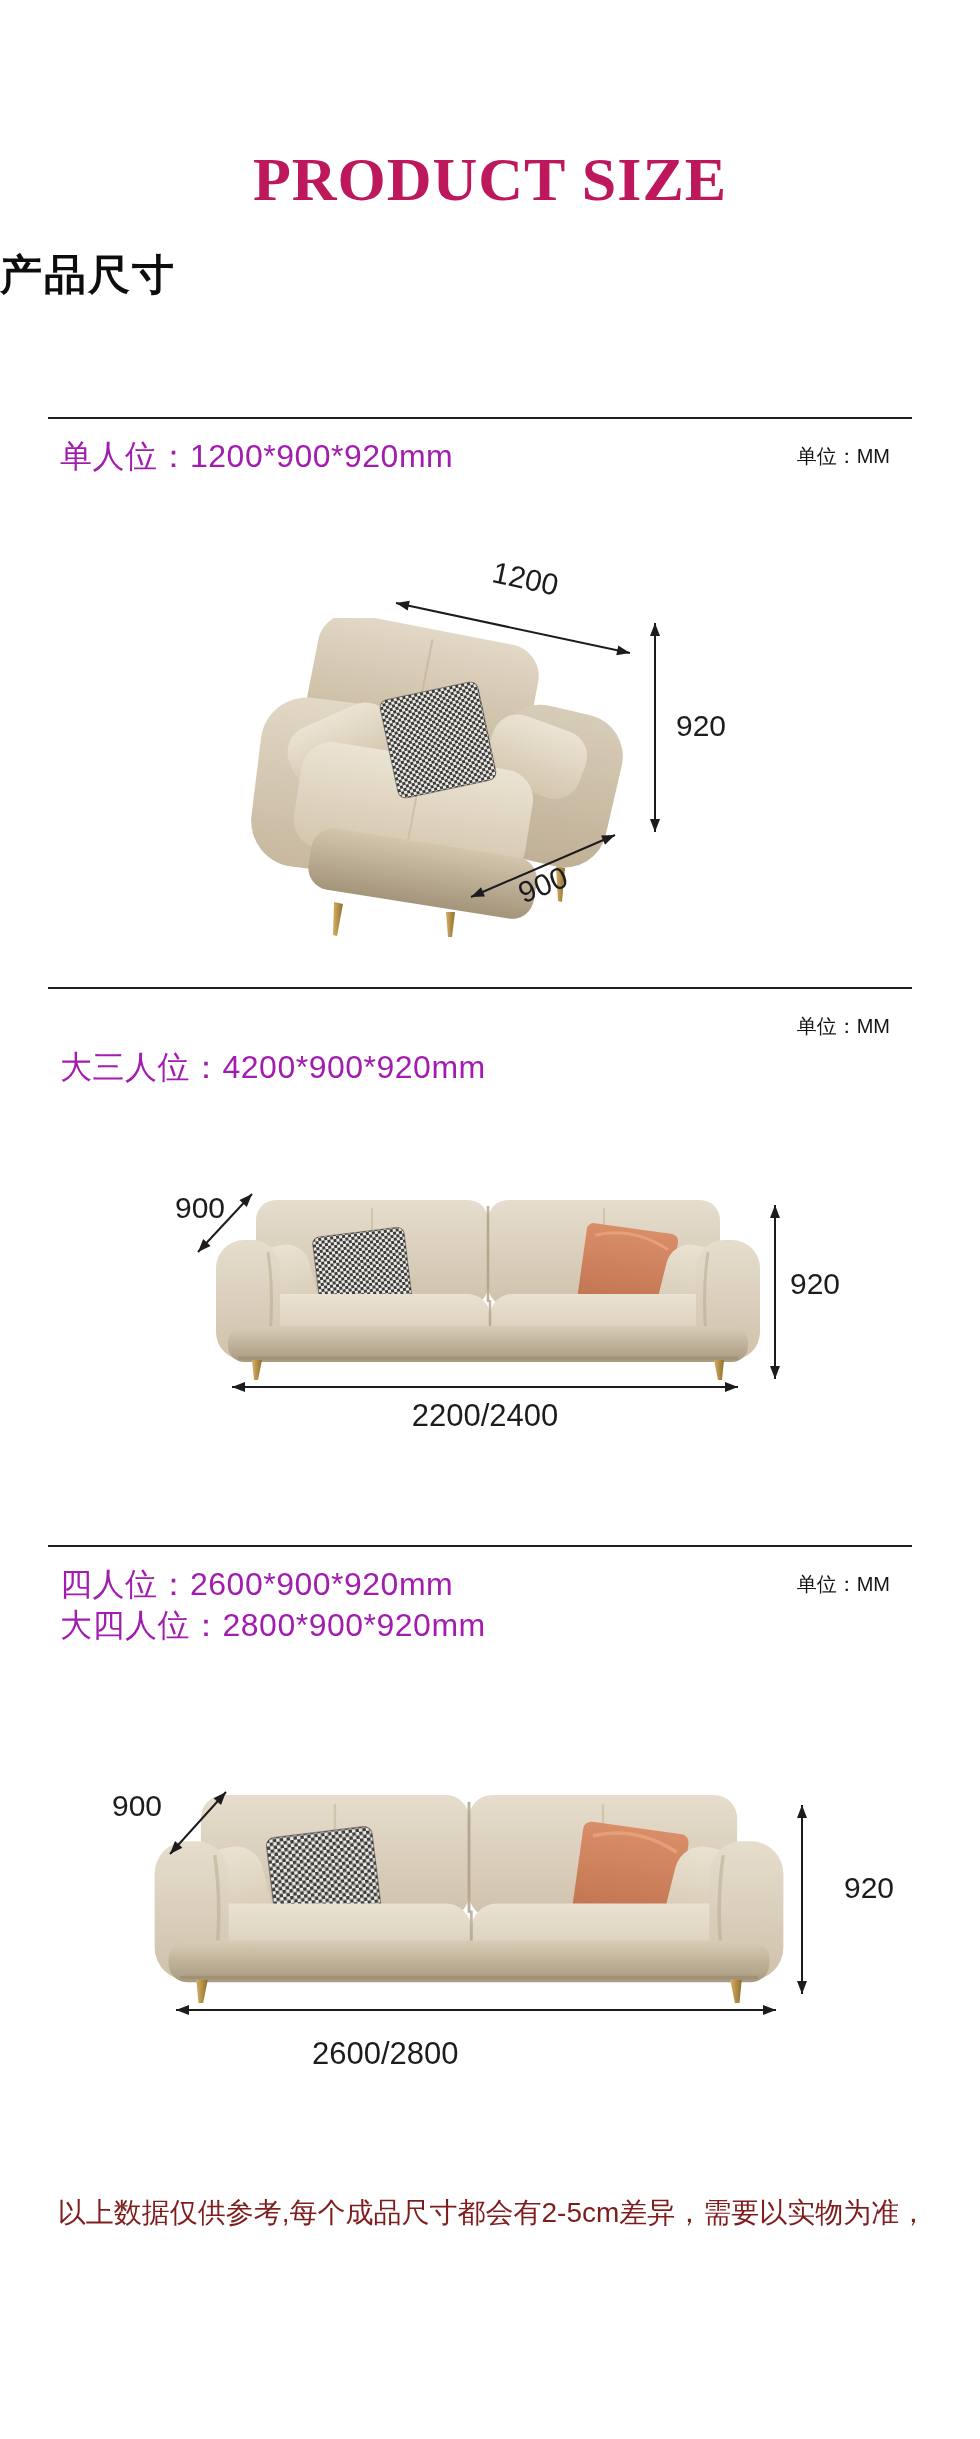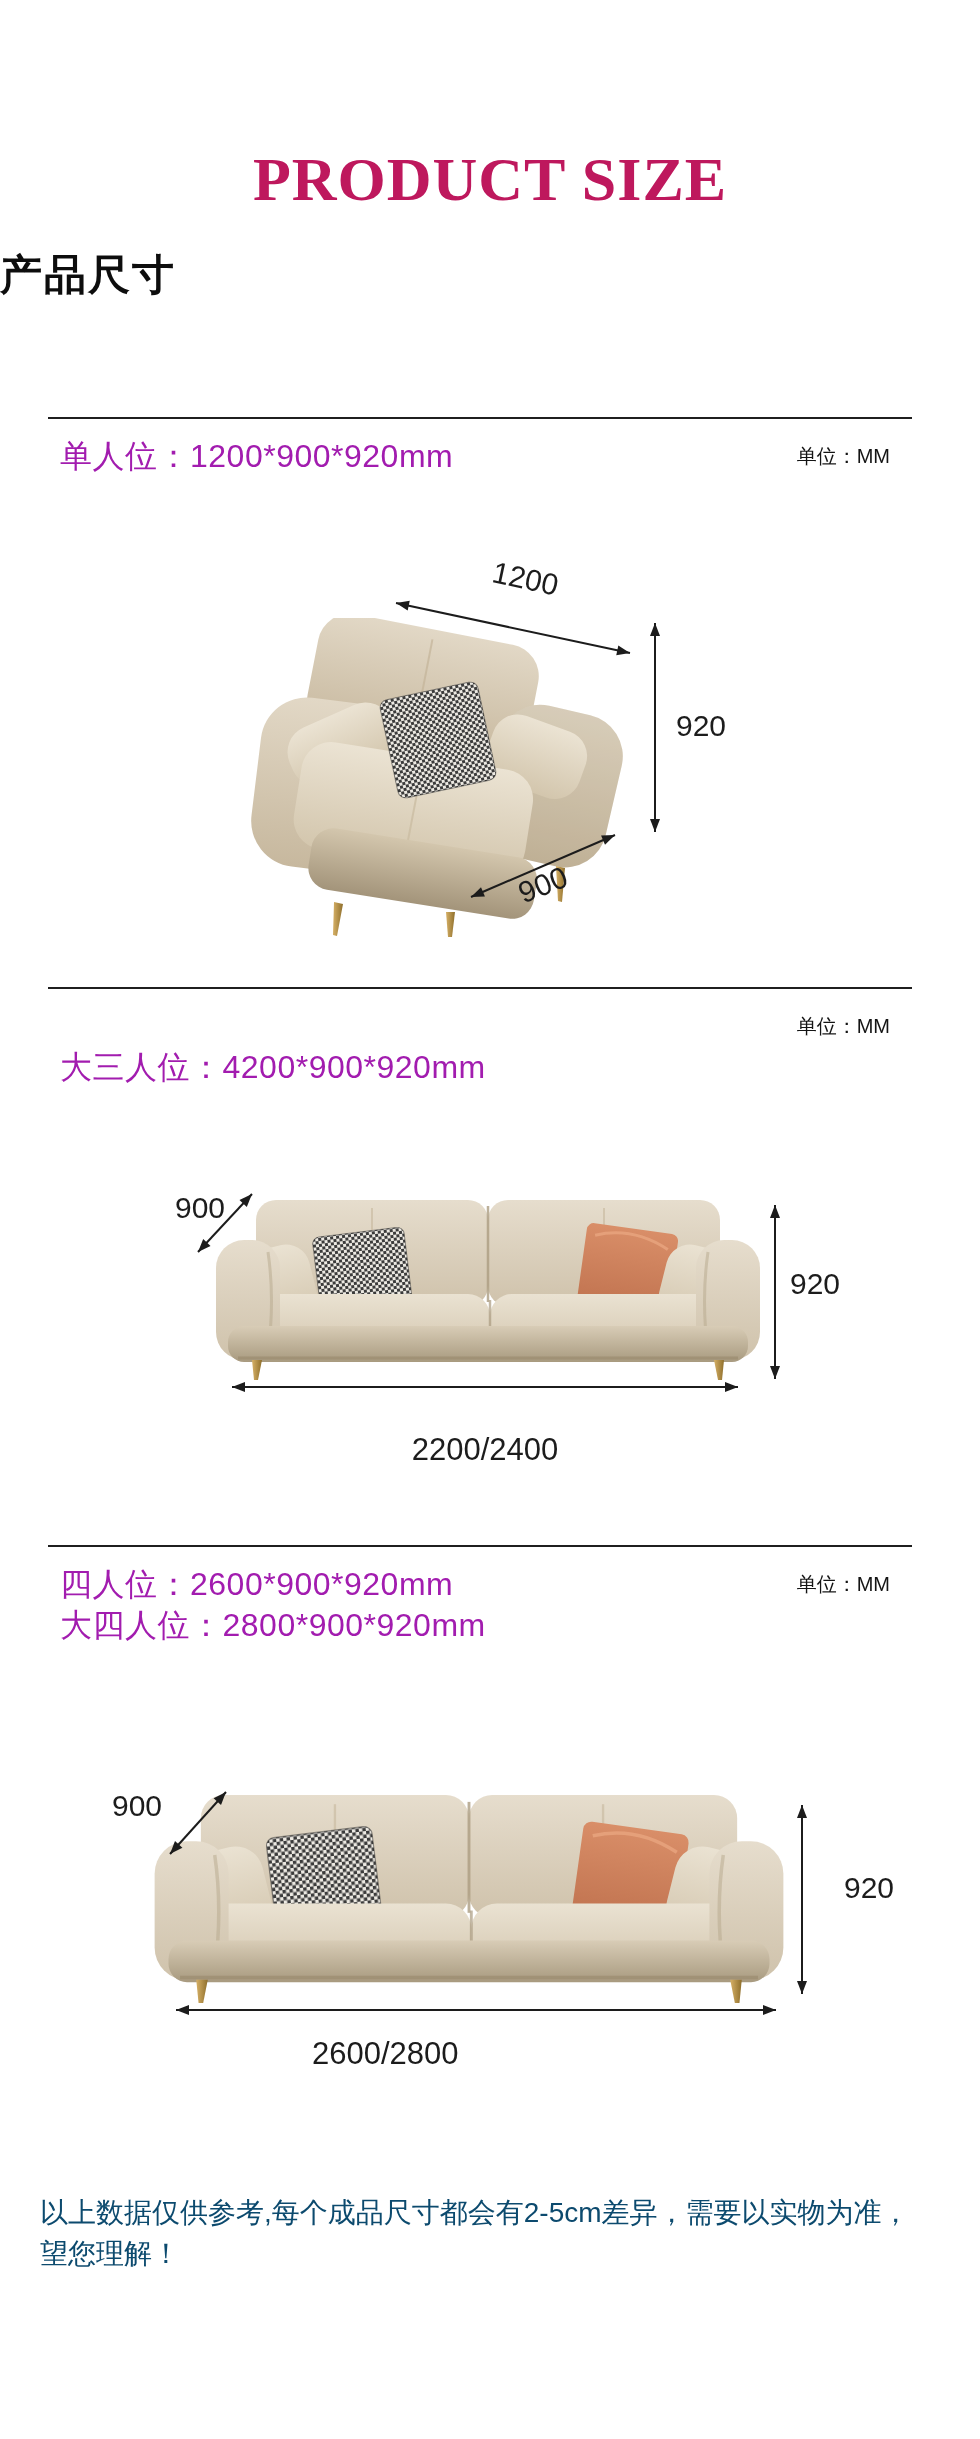--- a/index.html
+++ b/index.html
@@ -22,32 +22,32 @@
   #spec-1a{top:439px} #unit-1{top:439px}
   #spec-2a{top:1009px} #spec-2b{top:1050px} #unit-2{top:1009px}
   #spec-3a{top:1567px} #spec-3b{top:1608px} #unit-3{top:1567px}
 
   .dim-label{position:absolute;font-size:30px;line-height:32px;color:#1c1c1c;white-space:nowrap;transform-origin:center;}
   #dim-w1{left:492px;top:563px;transform:rotate(12deg);}
   #dim-h1{left:676px;top:710px;}
   #dim-d1{left:518px;top:869px;transform:rotate(-22deg);}
   #dim-d2{left:175px;top:1192px;}
   #dim-h2{left:790px;top:1268px;}
-  #dim-w2{left:335px;top:1400px;width:300px;text-align:center;font-size:31px;margin-top:34px;}
+  #dim-w2{left:335px;top:1400px;width:300px;text-align:center;font-size:31px;}
   #dim-d3{left:112px;top:1790px;}
   #dim-h3{left:844px;top:1872px;}
   #dim-w3{left:312px;top:2038px;width:300px;font-size:31px;}
 
   .arrow{position:absolute;}
   .sofa{position:absolute;}
   #sofa-armchair{left:250px;top:618px;}
   #sofa-three{left:212px;top:1194px;}
   #sofa-four{left:150px;top:1788px;}
 
-  .footer{position:absolute;left:40px;top:2192px;width:905px;font-size:28px;line-height:41px;color:#0c4a6e;}
+  .footer{position:absolute;left:40px;top:2192px;width:905px;font-size:28px;line-height:41px;color:#7f1d1d;text-align:center;}
 </style>
 </head>
 <body>
 
 <div class="canvas">
 
   <div class="title">PRODUCT SIZE</div>
   <div class="subtitle">产品尺寸</div>
 
   <div class="divider" id="divider-1"></div>
@@ -315,16 +315,15 @@
 
   <svg class="arrow" style="left:168px;top:2001px" width="616" height="18" viewBox="0 0 616 18">
     <line x1="8" y1="9" x2="608" y2="9" stroke="#1c1c1c" stroke-width="2"></line>
     <polygon points="0,0 -13,-5 -13,5" fill="#1c1c1c" transform="translate(608,9)"></polygon>
     <polygon points="0,0 -13,-5 -13,5" fill="#1c1c1c" transform="translate(8,9) rotate(180)"></polygon>
   </svg>
   <div class="dim-label" id="dim-w3">2600/2800</div>
 
   <div class="footer">
     <div>以上数据仅供参考,每个成品尺寸都会有2-5cm差异，需要以实物为准，</div>
-    <div>望您理解！</div>
   </div>
 
 </div>
 
 </body></html>

